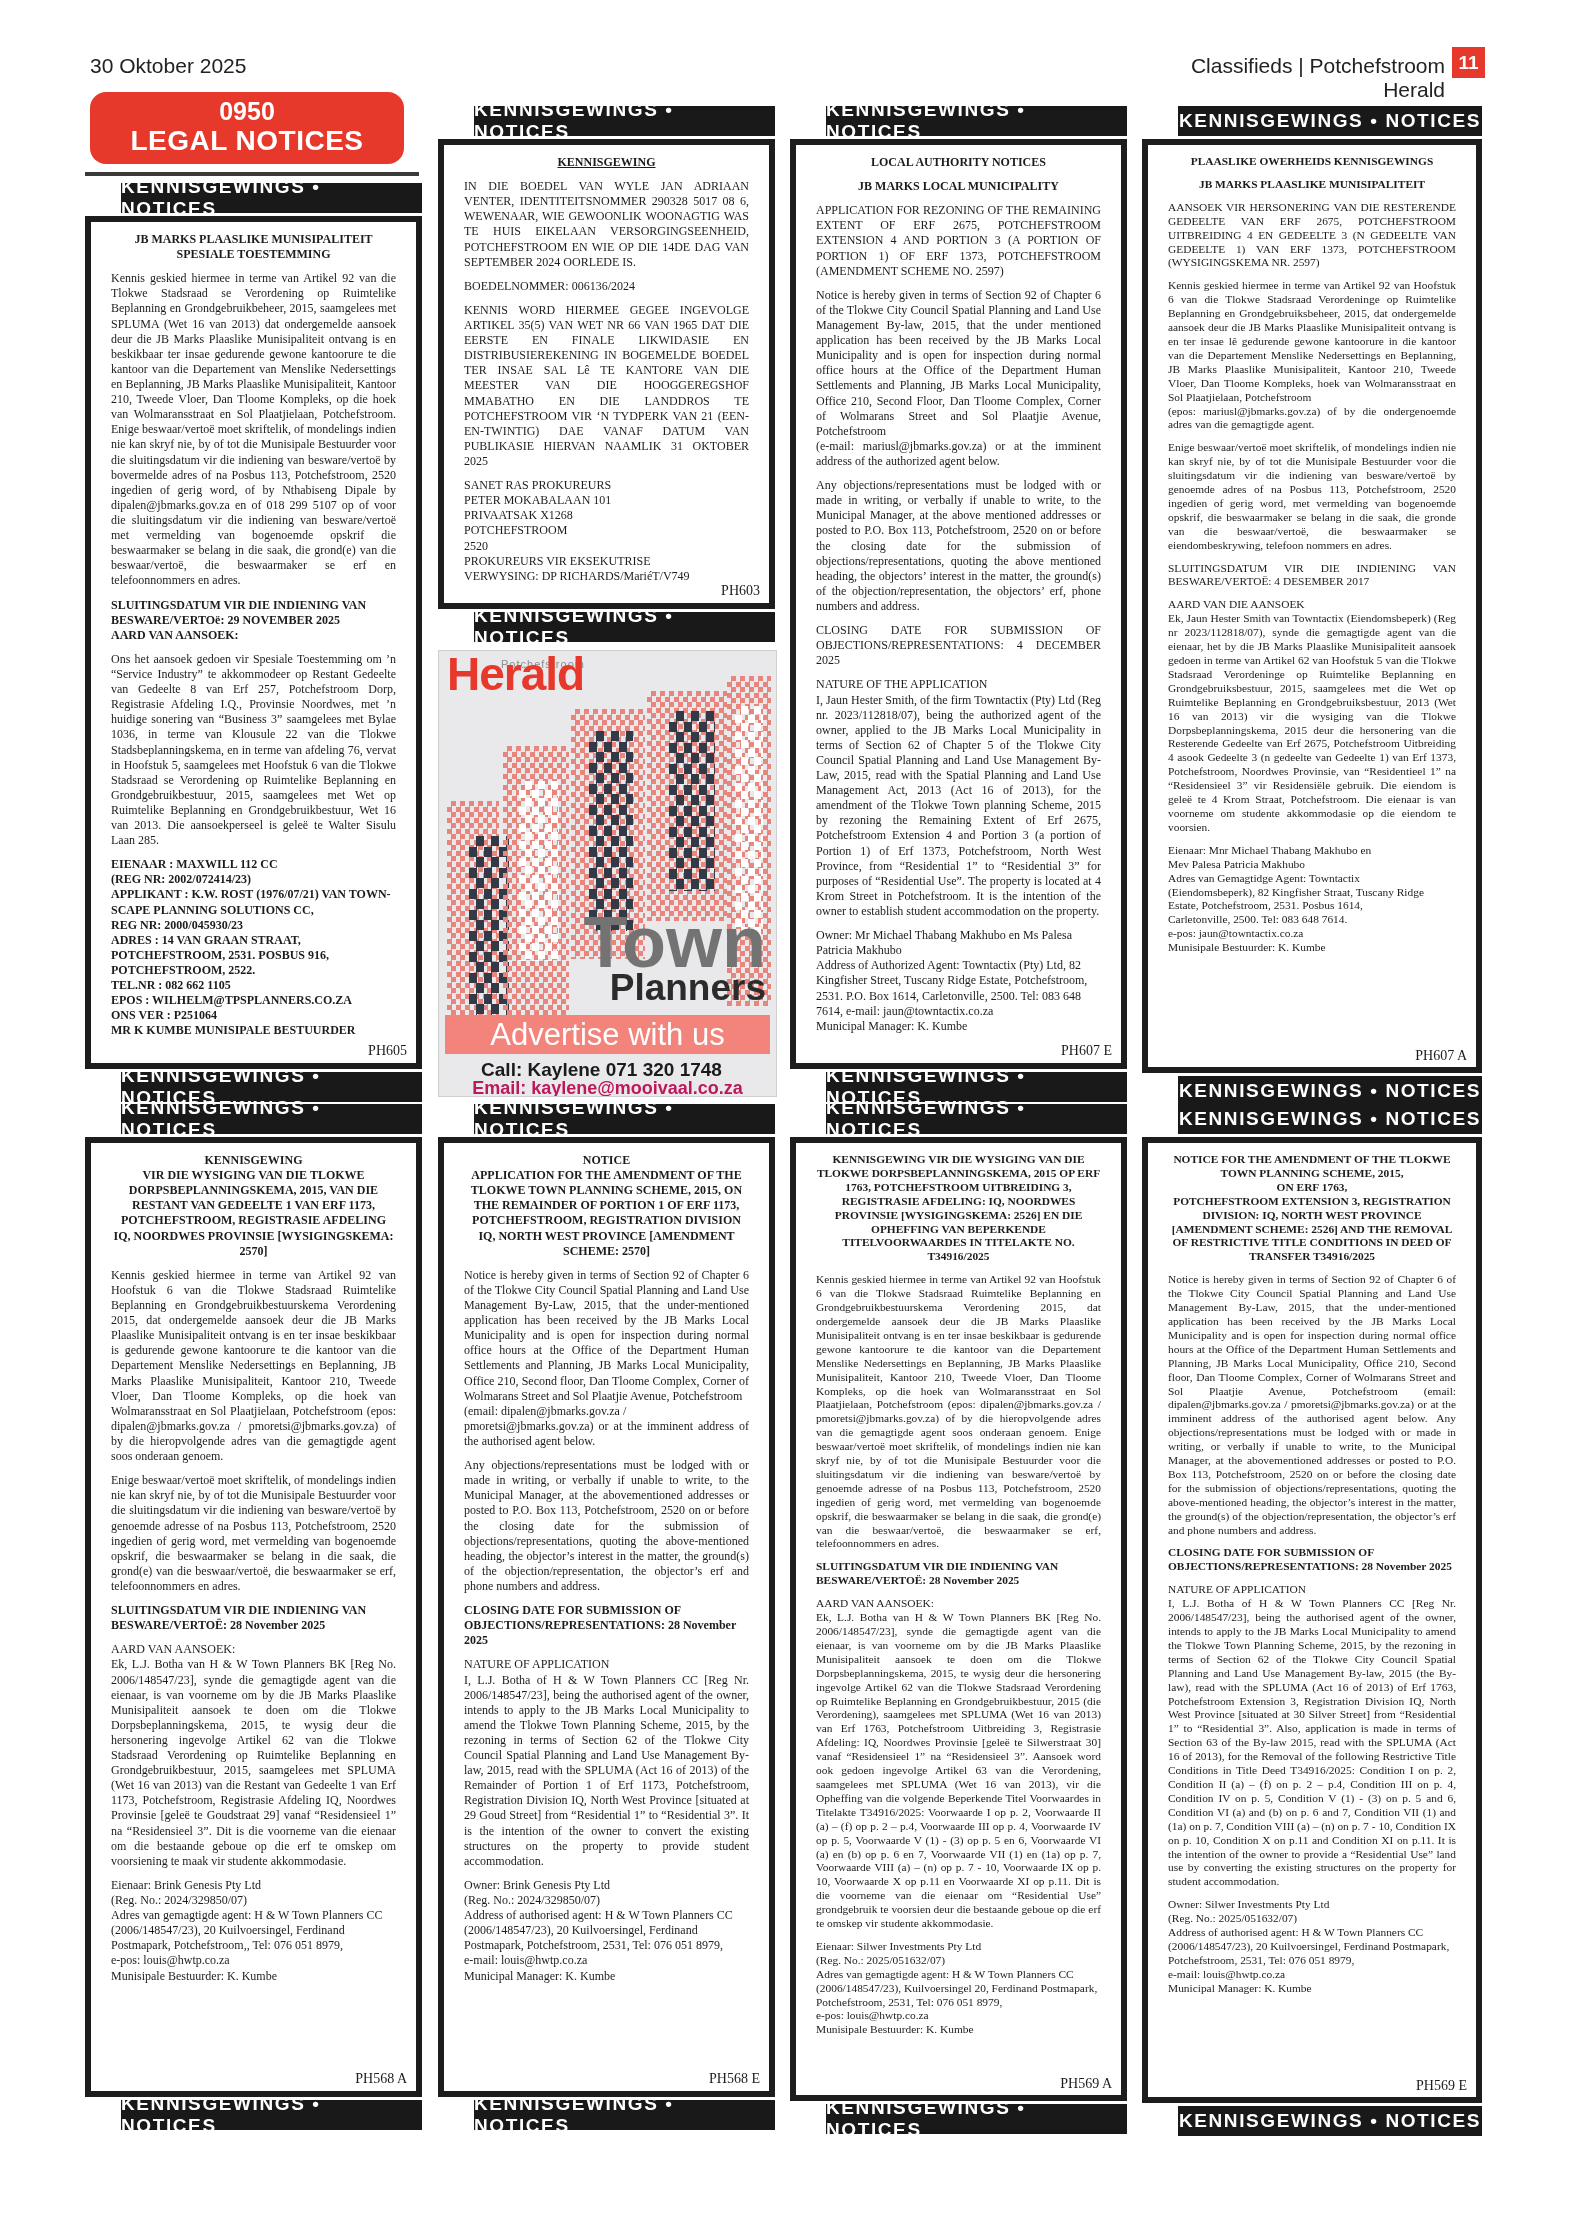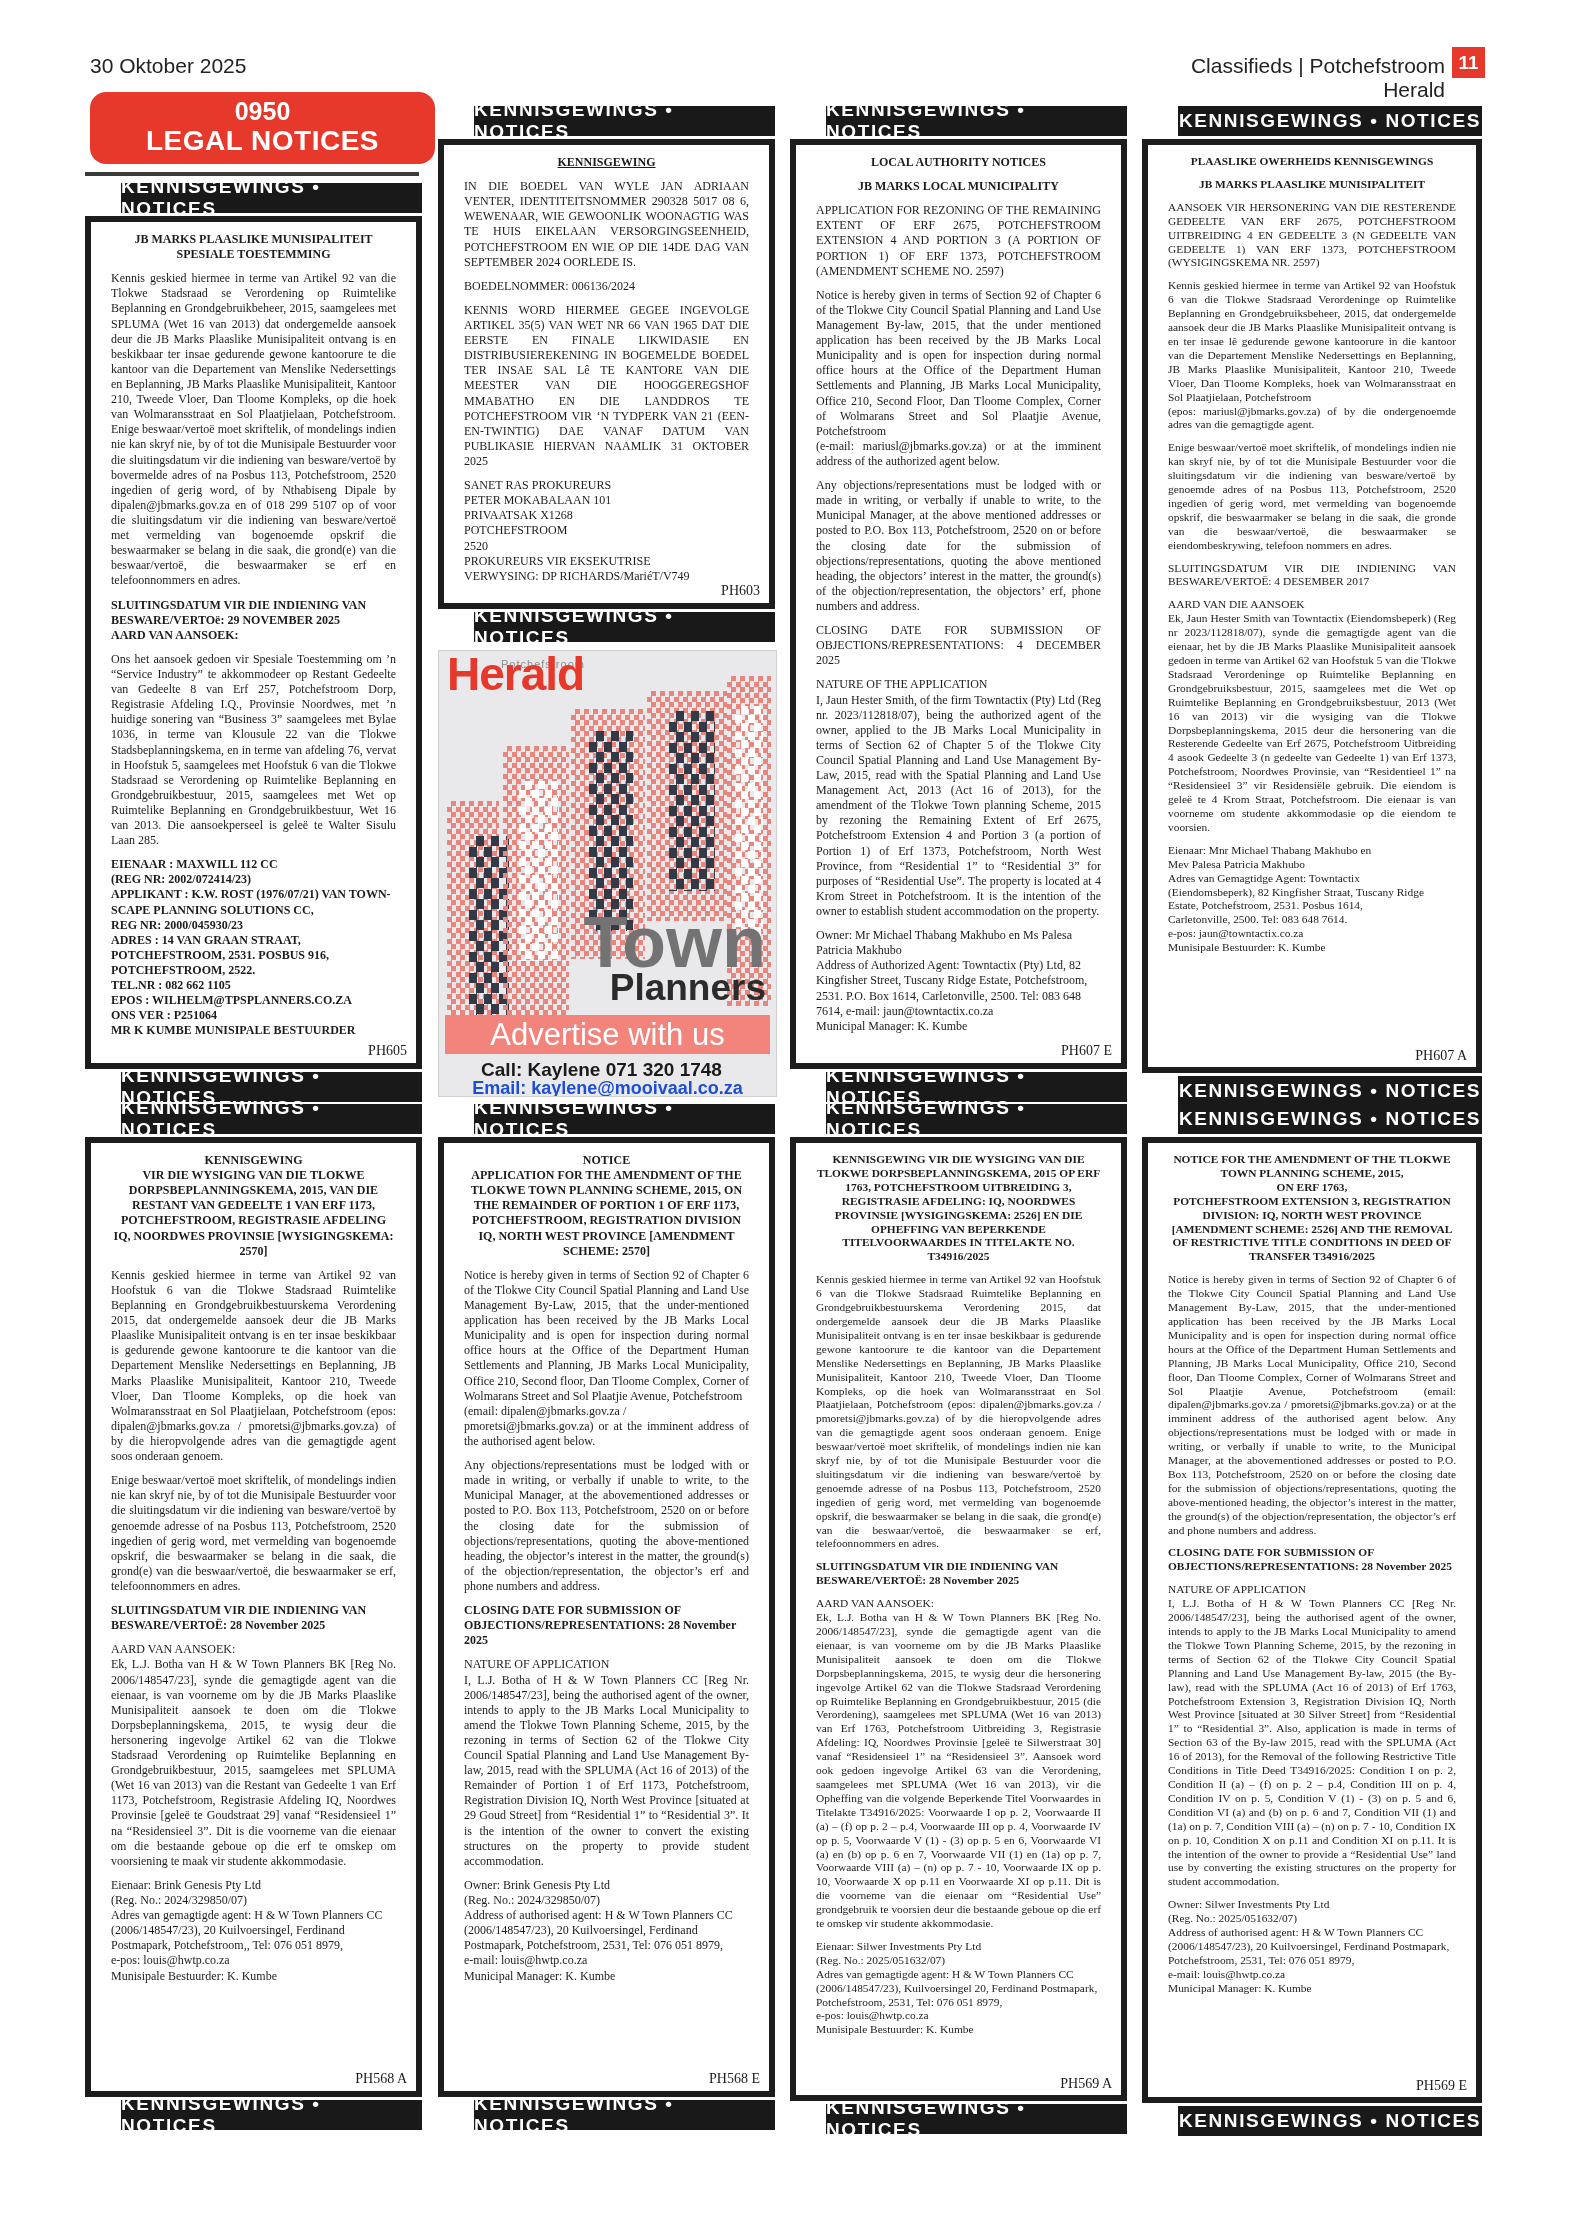--- a/index.html
+++ b/index.html
@@ -7,21 +7,21 @@
        font-family:"Liberation Serif",serif;color:#1c1c1c;}
   
   .hdr-date{position:absolute;left:90px;top:54px;font-family:"Liberation Sans",sans-serif;
             font-size:21px;color:#222;}
   .hdr-right{position:absolute;left:1155px;top:54px;width:290px;text-align:right;
              font-family:"Liberation Sans",sans-serif;font-size:21px;color:#222;}
   .page-badge{position:absolute;left:1452px;top:47px;width:33px;height:31px;background:#e6392b;
               color:#fff;font-family:"Liberation Sans",sans-serif;font-weight:bold;font-size:19px;
               display:flex;align-items:center;justify-content:center;}
   
-  .cat-box{position:absolute;left:90px;top:92px;width:345px;height:72px;background:#e6392b;
+  .cat-box{position:absolute;left:90px;top:92px;width:314px;height:72px;background:#e6392b;
            border-radius:16px;color:#fff;text-align:center;
            font-family:"Liberation Sans",sans-serif;font-weight:bold;}
   .cat-code{font-size:25px;margin-top:6px;line-height:1.1;}
   .cat-label{font-size:28px;letter-spacing:.5px;line-height:1.05;}
   .cat-rule{position:absolute;left:85px;top:172px;width:334px;height:4px;background:#3a3a3a;}
   
   .notice{position:absolute;display:flex;flex-direction:column;}
   .nbar{height:30px;background:#191919;color:#fff;font-family:"Liberation Sans",sans-serif;
         font-weight:bold;font-size:19px;letter-spacing:1.6px;display:flex;align-items:center;
         justify-content:center;flex:0 0 auto;margin-left:36px;}
@@ -63,21 +63,21 @@
   .ad-title1{position:absolute;right:10px;top:255px;font-family:"Liberation Sans",sans-serif;
              font-weight:bold;font-size:72px;line-height:1;color:#737373;}
   .ad-title2{position:absolute;right:10px;top:318px;font-family:"Liberation Sans",sans-serif;
              font-weight:bold;font-size:37px;line-height:1;color:#2b2b2b;}
   .ad-banner{position:absolute;left:6px;right:6px;top:364px;height:39px;background:#f2847c;
              color:#fff;font-family:"Liberation Sans",sans-serif;font-size:31px;
              display:flex;align-items:center;justify-content:center;}
   .ad-call{position:absolute;left:0;right:12px;top:408px;text-align:center;
            font-family:"Liberation Sans",sans-serif;font-weight:bold;font-size:19px;color:#1b1b1b;}
   .ad-email{position:absolute;left:0;right:0;top:427px;text-align:center;
-            font-family:"Liberation Sans",sans-serif;font-weight:bold;font-size:18px;color:#1d4ed8;}
+            font-family:"Liberation Sans",sans-serif;font-weight:bold;font-size:18px;color:#be185d;}
 </style>
 </head>
 <body>
 
 <div class="hdr-date">30 Oktober 2025</div>
 <div class="hdr-right">Classifieds | Potchefstroom Herald</div>
 <div class="page-badge">11</div>
 
 <div class="cat-box">
   <div class="cat-code">0950</div>

